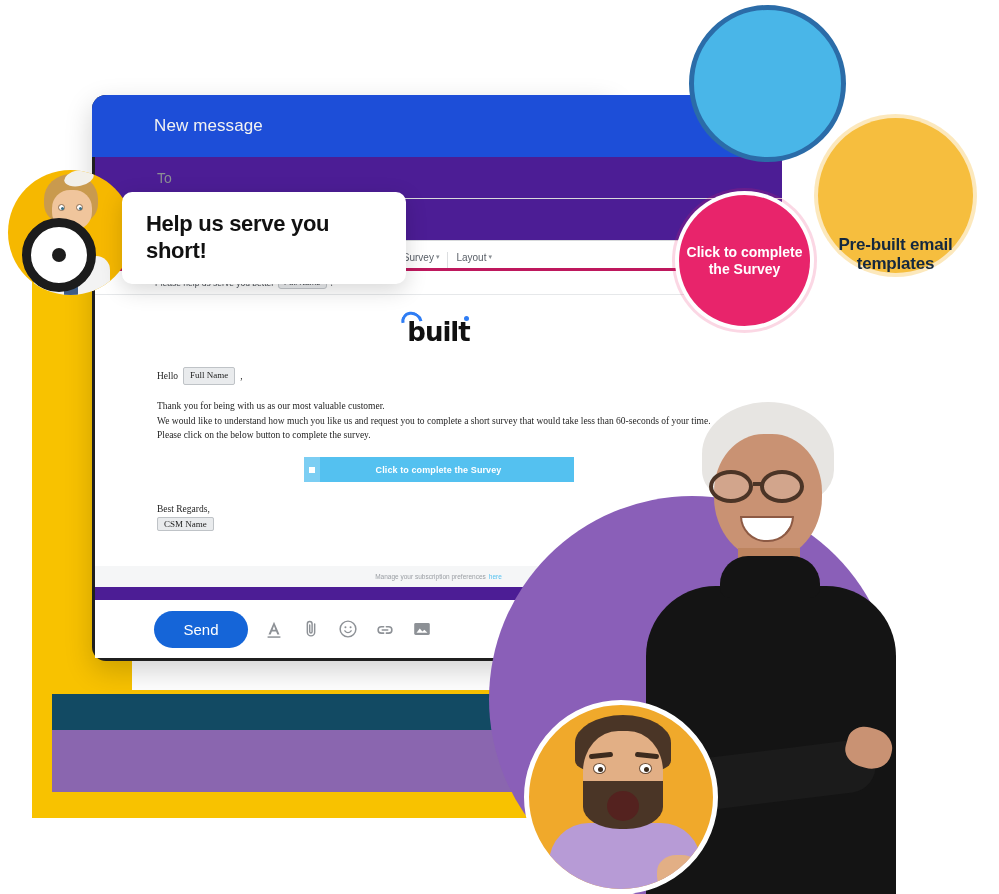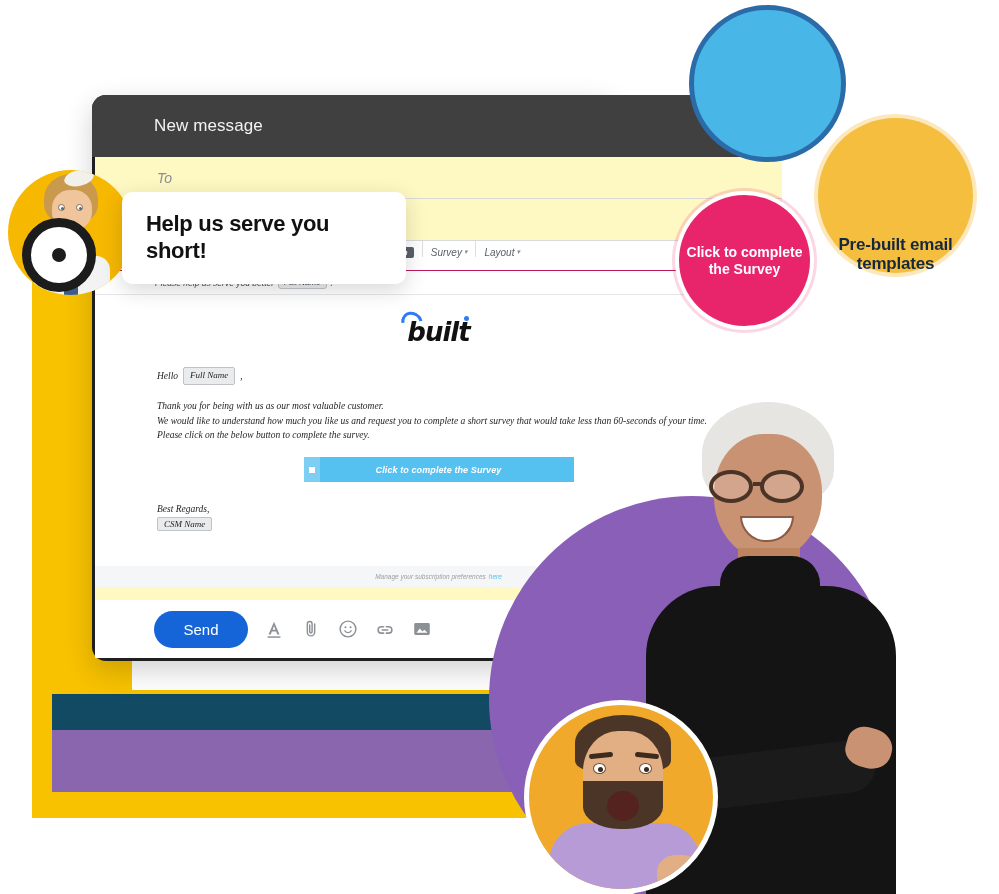--- a/index.html
+++ b/index.html
@@ -33,42 +33,42 @@
   .window {
     position: absolute; left: 92px; top: 95px; width: 520px; height: 566px;
     background: #ffffff; border-radius: 14px;
     border: 3px solid #1f1f1f; border-right: none;
     border-top-right-radius: 0; border-bottom-right-radius: 0;
     overflow: hidden; z-index: 4;
     box-shadow: 0 10px 28px rgba(0,0,0,.18);
   }
   .titlebar {
     position: absolute; left: 92px; top: 95px; width: 690px; height: 62px;
-    background: #404040; border-radius: 14px 0 0 0; z-index: 5;
+    background: #1d4ed8; border-radius: 14px 0 0 0; z-index: 5;
     display: flex; align-items: center;
   }
   .titlebar .title {
     color: #f2f2f2; font-size: 17px; margin-left: 62px; letter-spacing: .1px;
   }
   .sheet {
     position: absolute; left: 95px; top: 157px; width: 687px; height: 501px;
-    background: #fef9c3; z-index: 5; overflow: hidden; font-style: italic;
+    background: #4c1d95; z-index: 5; overflow: hidden;
   }
   .field-row {
     height: 42px; display: flex; align-items: center;
     border-bottom: 1px solid #d8dadc; padding-left: 62px;
   }
   .field-label { color: #8b8f94; font-size: 14px; }
   .field-value { color: #222; font-size: 14px; }
 
   
   .toolbar {
-    height: 30px; display: flex; align-items: flex-start; gap: 0px;
-    border-bottom: 1px solid #be185d; background: #fff;
-    padding-left: 56px; overflow: hidden;
+    height: 30px; display: flex; align-items: flex-end; gap: 0px;
+    border-bottom: 3px solid #be185d; background: #fff;
+    padding-left: 28px; overflow: hidden;
   }
   .tb-item {
     display: flex; align-items: center; gap: 2px;
     padding: 0 6px; height: 22px; color: #6b7075; font-size: 10px;
   }
   .tb-sep { width: 1px; height: 16px; background: #dcdee0; margin: 0 2px; }
   .tb-ico { width: 13px; height: 13px; display: block; }
   .tb-caret { font-size: 7px; color: #8a8f94; }
   .tb-chip {
     background: #5a6068; color: #fff; font-size: 7px; font-weight: bold;

